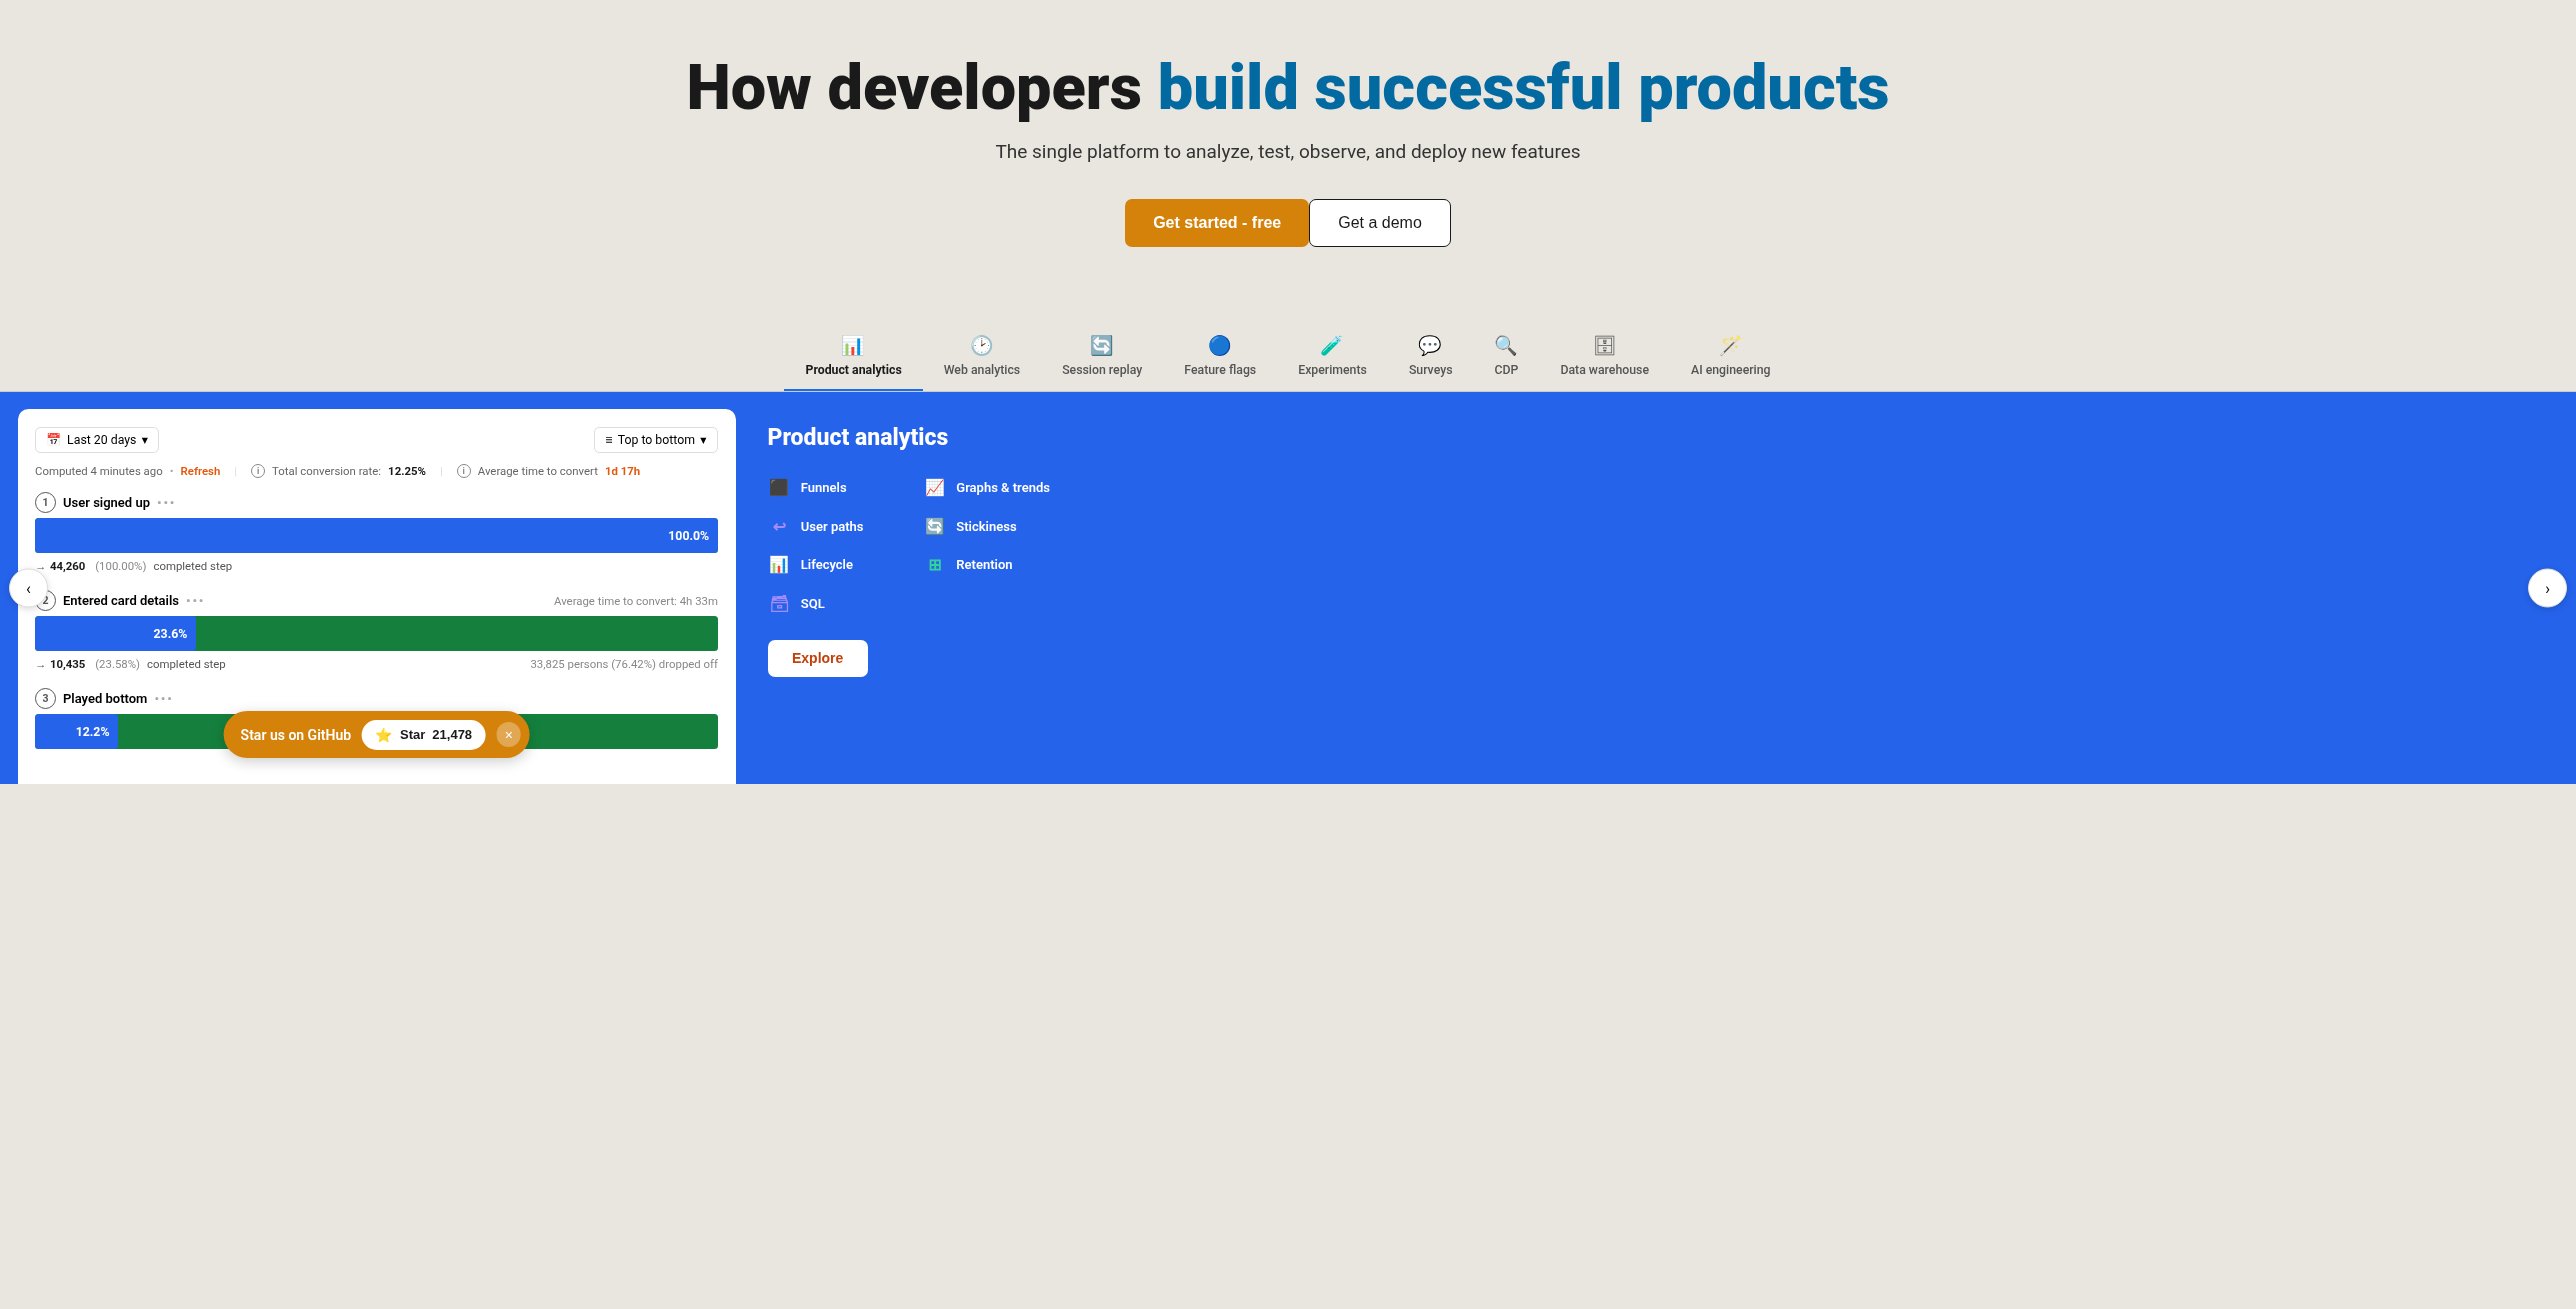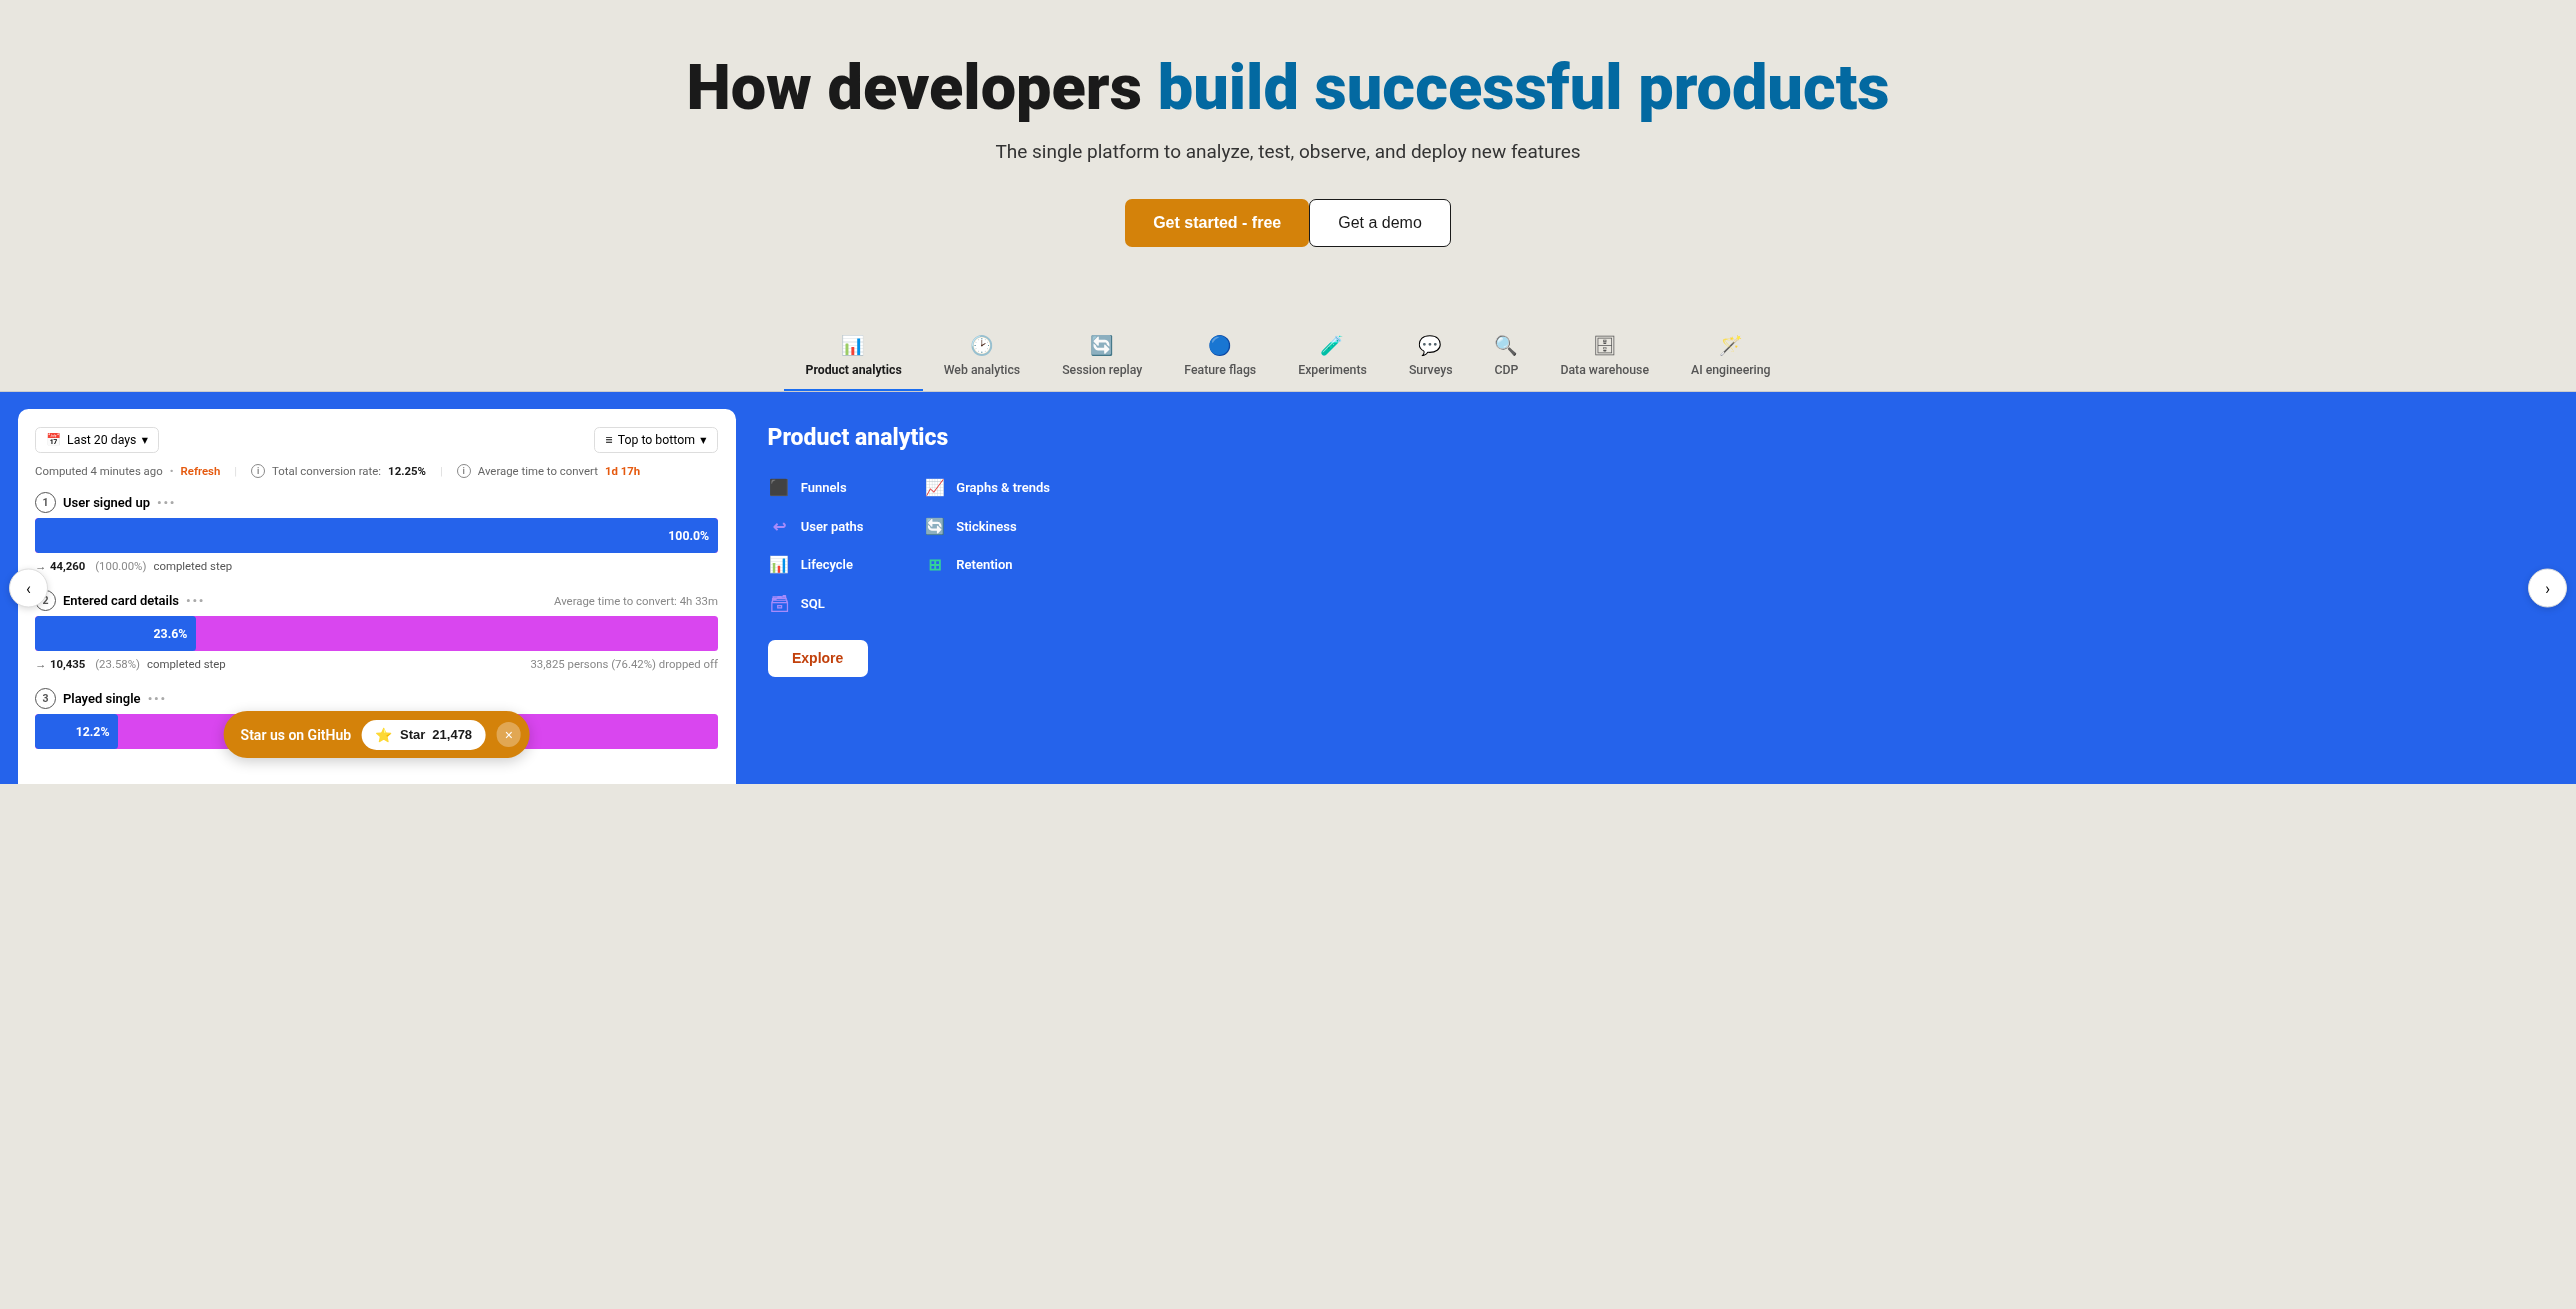--- a/index.html
+++ b/index.html
@@ -182,21 +182,21 @@
       font-weight: 700;
       color: #555;
     }
     .step-dots {
       color: #aaa;
       letter-spacing: 1.8px;
     }
     .bar-container {
       position: relative;
       height: 35px;
-      background: #d946ef;
+      background: #15803d;
       border-radius: 3.5px;
       overflow: hidden;
       margin-bottom: 5.3px;
     }
     .bar-fill {
       height: 100%;
       background: #2563eb;
       border-radius: 3.5px;
       display: flex;
       align-items: center;
@@ -498,21 +498,21 @@
           </div>
           <div class="dropped-text">
             <span>33,825 persons (76.42%) dropped off</span>
           </div>
         </div>
       </div>
 
       <div class="funnel-step">
         <div class="step-header">
           <div class="step-number">3</div>
-          <span>Played single</span>
+          <span>Played bottom</span>
           <span class="step-dots">•••</span>
         </div>
         <div class="bar-container">
           <div class="bar-fill partial" style="width:12.2%">
             <span class="bar-label">12.2%</span>
           </div>
         </div>
       </div>
 
       <div class="github-banner">

